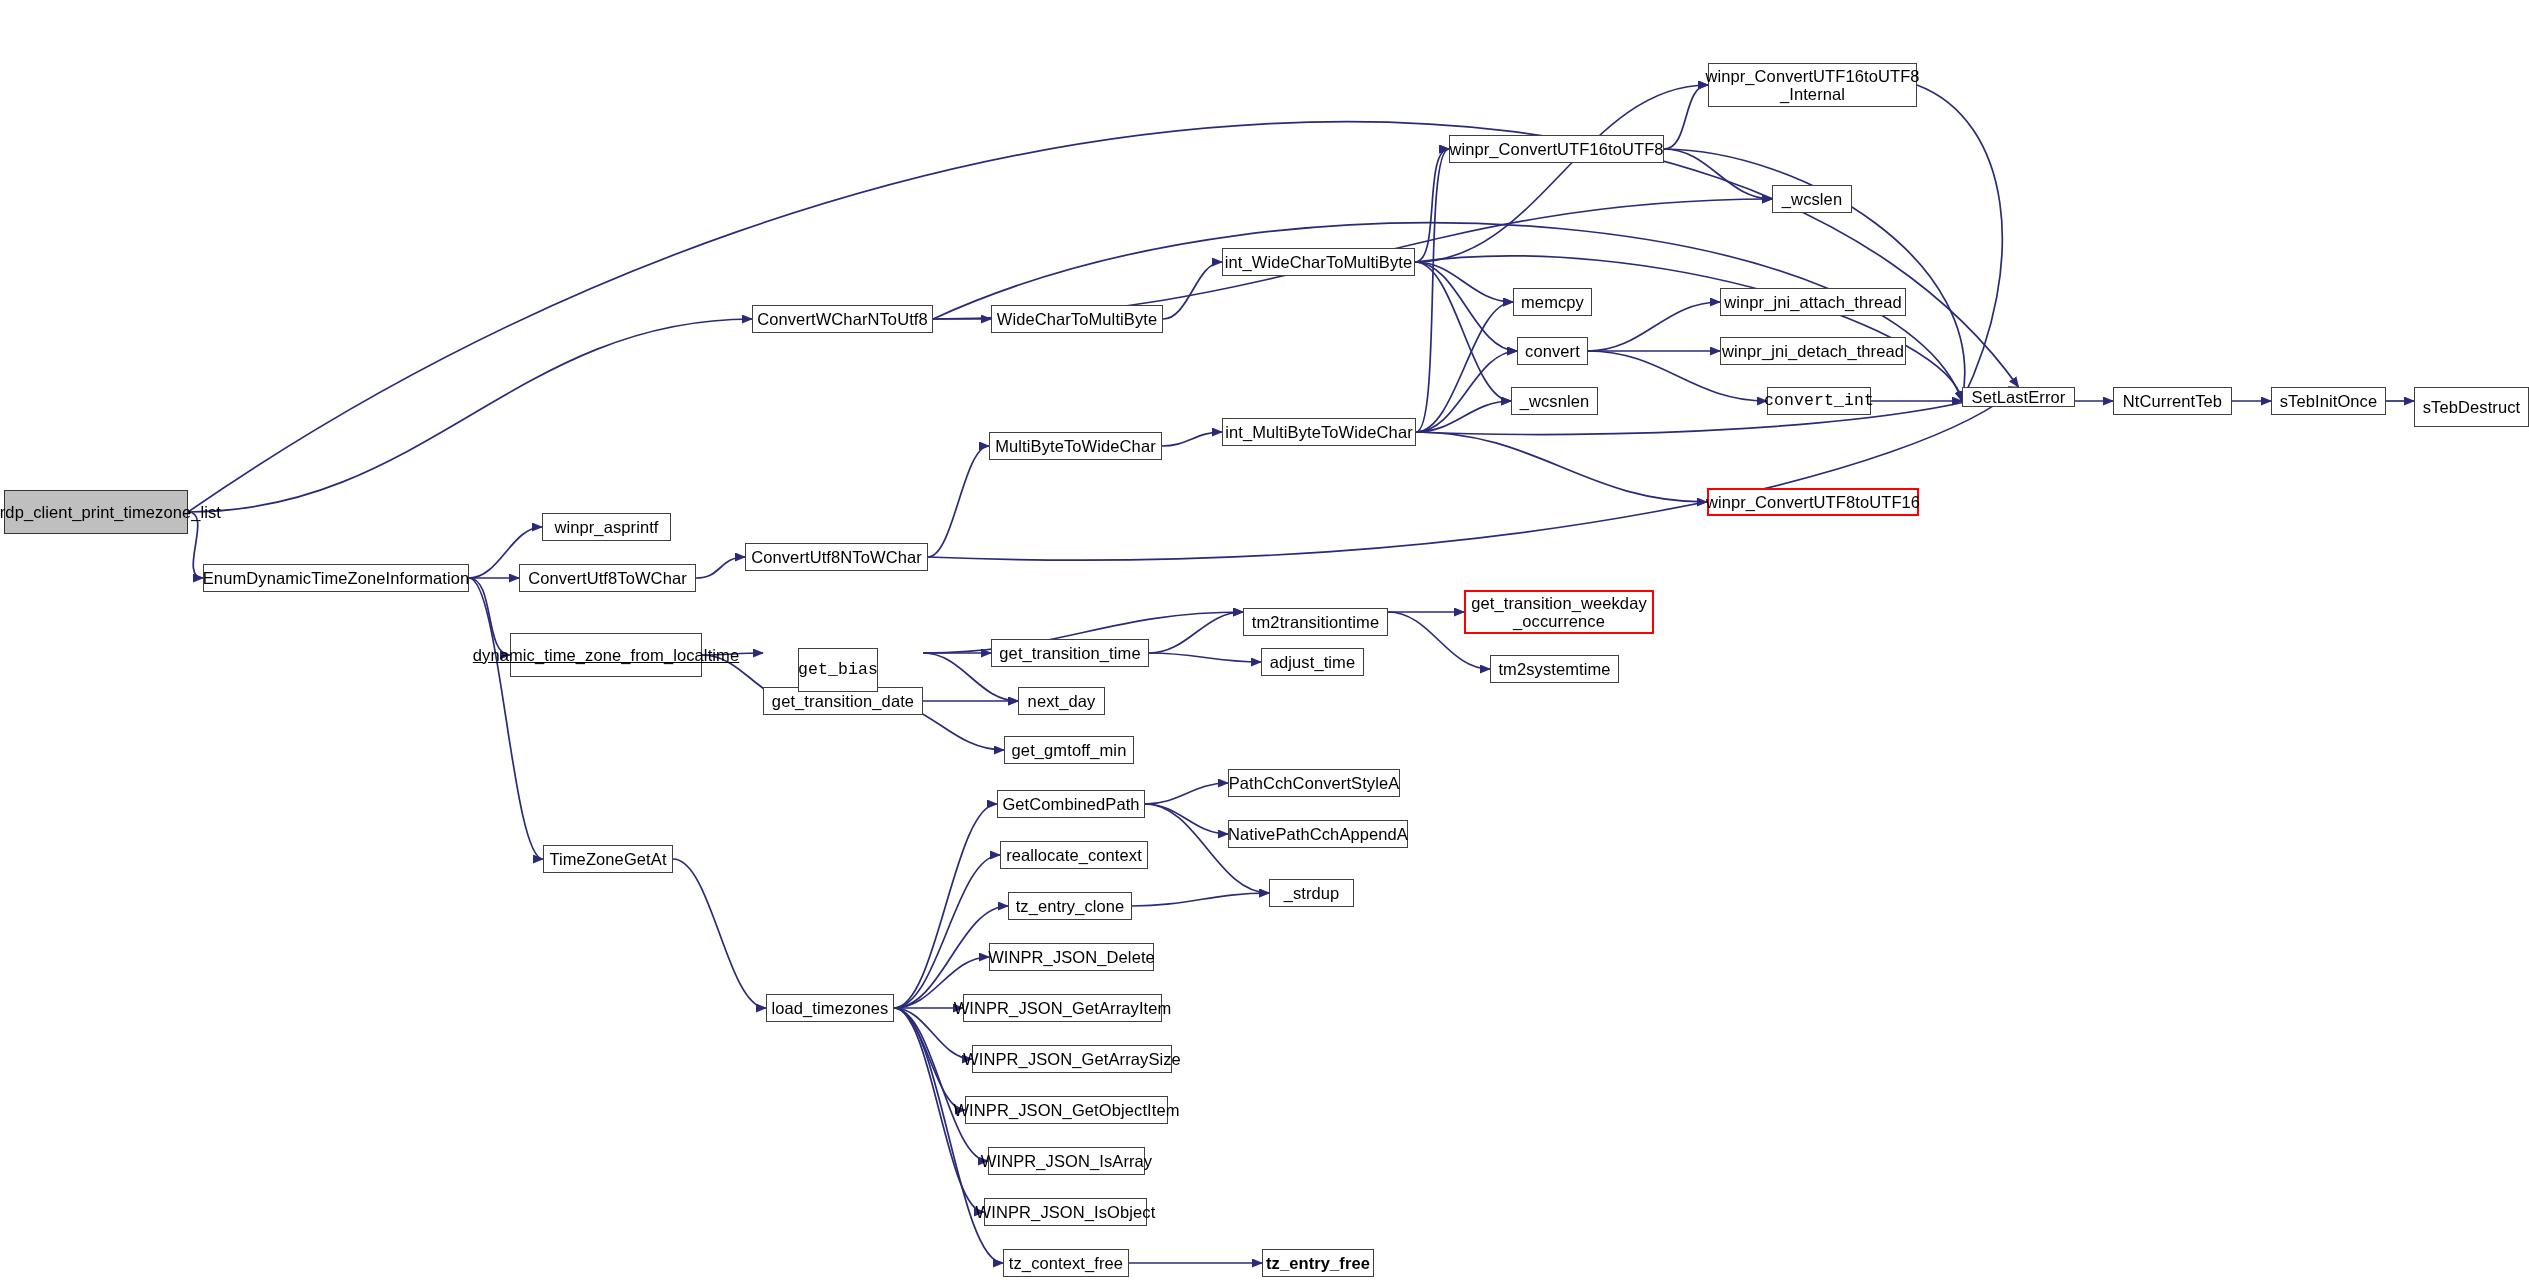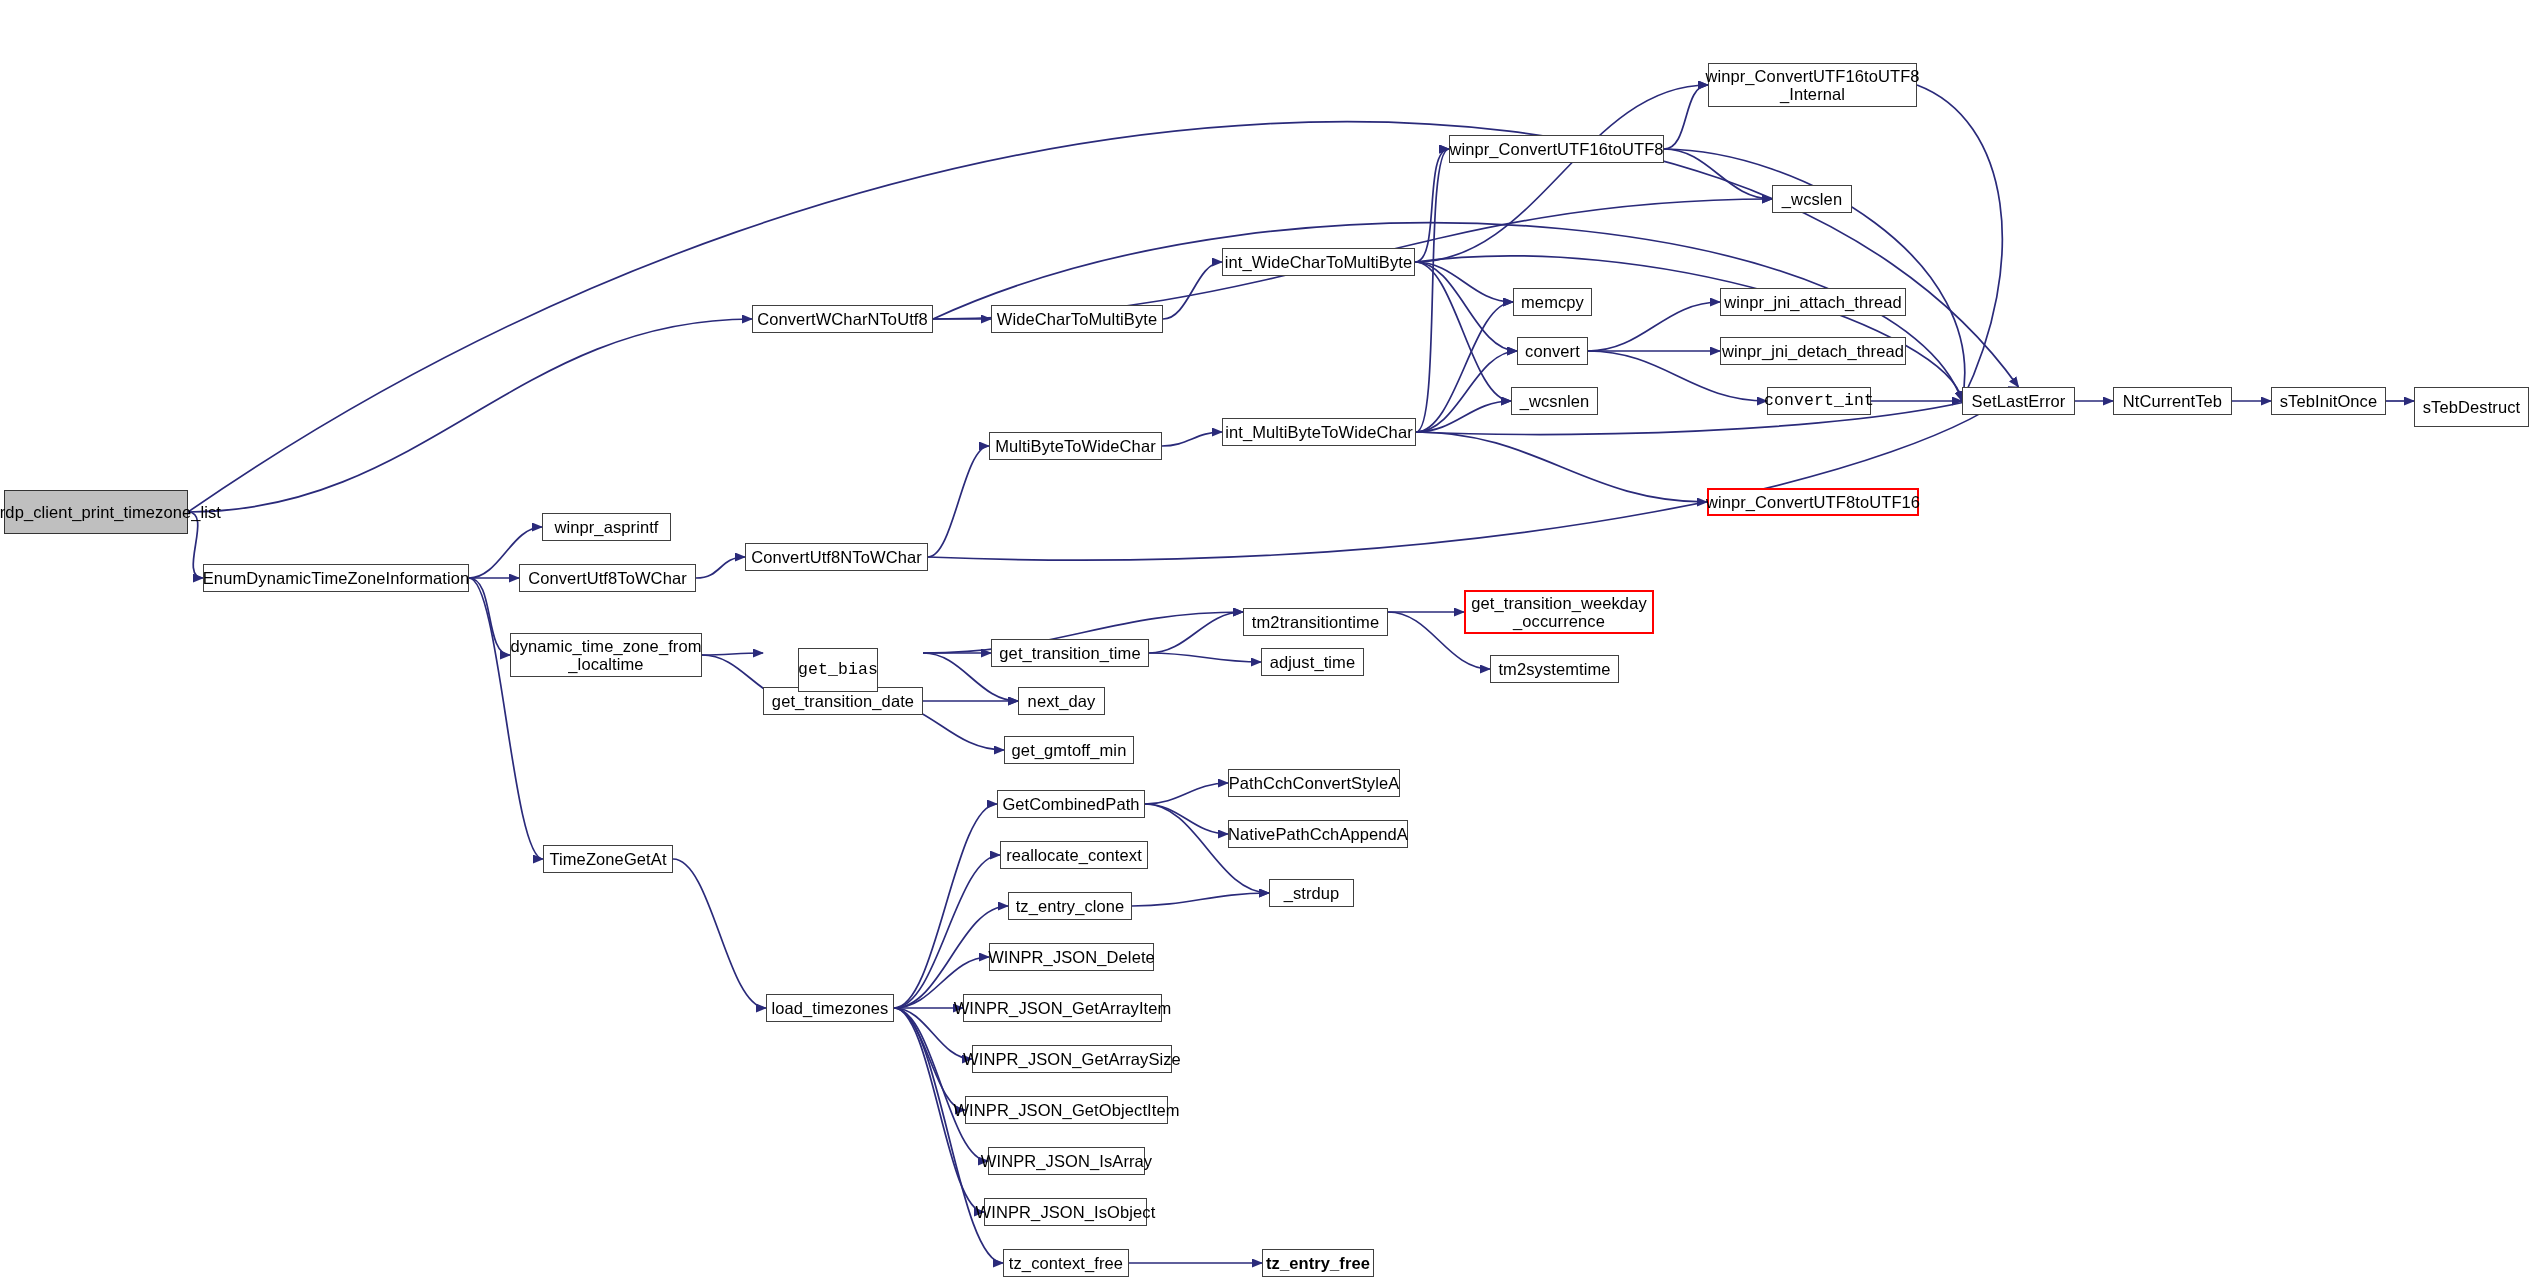--- a/index.html
+++ b/index.html
@@ -126,31 +126,31 @@
       <div class="node" style="left: 1222px; top: 248px; width: 193px; height: 28px;"><span>int_WideCharToMultiByte</span></div>
       <div class="node" style="left: 1708px; top: 63px; width: 209px; height: 44px; flex-direction: column;"><span>winpr_ConvertUTF16toUTF8</span><span>_Internal</span></div>
       <div class="node" style="left: 1449px; top: 135px; width: 215px; height: 28px;"><span>winpr_ConvertUTF16toUTF8</span></div>
       <div class="node" style="left: 1772px; top: 185px; width: 80px; height: 28px;"><span>_wcslen</span></div>
       <div class="node" style="left: 1513px; top: 288px; width: 79px; height: 28px;"><span>memcpy</span></div>
       <div class="node" style="left: 1517px; top: 337px; width: 71px; height: 28px;"><span>convert</span></div>
       <div class="node" style="left: 1720px; top: 288px; width: 186px; height: 28px;"><span>winpr_jni_attach_thread</span></div>
       <div class="node" style="left: 1720px; top: 337px; width: 186px; height: 28px;"><span>winpr_jni_detach_thread</span></div>
       <div class="node" style="left: 1511px; top: 387px; width: 87px; height: 28px;"><span>_wcsnlen</span></div>
       <div class="node" style="left: 1767px; top: 387px; width: 104px; height: 28px; font-family: Liberation Mono, monospace;"><span>convert_int</span></div>
-      <div class="node" style="left: 1962px; top: 387px; width: 113px; height: 28px;"><span>SetLastError</span></div>
+      <div class="node" style="left: 1962px; top: 387px; width: 113px; height: 20px;"><span>SetLastError</span></div>
       <div class="node" style="left: 2113px; top: 387px; width: 119px; height: 28px;"><span>NtCurrentTeb</span></div>
       <div class="node" style="left: 2271px; top: 387px; width: 115px; height: 28px;"><span>sTebInitOnce</span></div>
       <div class="node" style="left: 2414px; top: 387px; width: 115px; height: 40px;"><span>sTebDestruct</span></div>
       <div class="node" style="left: 989px; top: 432px; width: 173px; height: 28px;"><span>MultiByteToWideChar</span></div>
       <div class="node" style="left: 1222px; top: 418px; width: 194px; height: 28px;"><span>int_MultiByteToWideChar</span></div>
       <div class="node hot" style="left: 1707px; top: 488px; width: 212px; height: 28px;"><span>winpr_ConvertUTF8toUTF16</span></div>
       <div class="node" style="left: 542px; top: 513px; width: 129px; height: 28px;"><span>winpr_asprintf</span></div>
       <div class="node" style="left: 519px; top: 564px; width: 177px; height: 28px;"><span>ConvertUtf8ToWChar</span></div>
       <div class="node" style="left: 745px; top: 543px; width: 183px; height: 28px;"><span>ConvertUtf8NToWChar</span></div>
-      <div class="node" style="left: 510px; top: 633px; width: 192px; height: 44px; flex-direction: column;"><span>dynamic_time_zone_from</span><span>_localtime</span></div>
+      <div class="node" style="left: 510px; top: 633px; width: 192px; height: 44px;  text-decoration: underline;"><span>dynamic_time_zone_from</span><span>_localtime</span></div>
       <div class="node" style="left: 763px; top: 639px; width: 160px; height: 28px; margin-top: 48px;"><span>get_transition_date</span></div>
       <div class="node" style="left: 991px; top: 639px; width: 158px; height: 28px;"><span>get_transition_time</span></div>
       <div class="node" style="left: 1243px; top: 598px; width: 145px; height: 28px; margin-top: 10px;"><span>tm2transitiontime</span></div>
       <div class="node hot" style="left: 1464px; top: 590px; width: 190px; height: 44px; flex-direction: column;"><span>get_transition_weekday</span><span>_occurrence</span></div>
       <div class="node" style="left: 1261px; top: 648px; width: 103px; height: 28px;"><span>adjust_time</span></div>
       <div class="node" style="left: 1490px; top: 655px; width: 129px; height: 28px;"><span>tm2systemtime</span></div>
       <div class="node" style="left: 798px; top: 648px; width: 80px; height: 44px; font-family: Liberation Mono, monospace;"><span>get_bias</span></div>
       <div class="node" style="left: 1018px; top: 687px; width: 87px; height: 28px;"><span>next_day</span></div>
       <div class="node" style="left: 1004px; top: 736px; width: 130px; height: 28px;"><span>get_gmtoff_min</span></div>
       <div class="node" style="left: 543px; top: 845px; width: 130px; height: 28px;"><span>TimeZoneGetAt</span></div>

